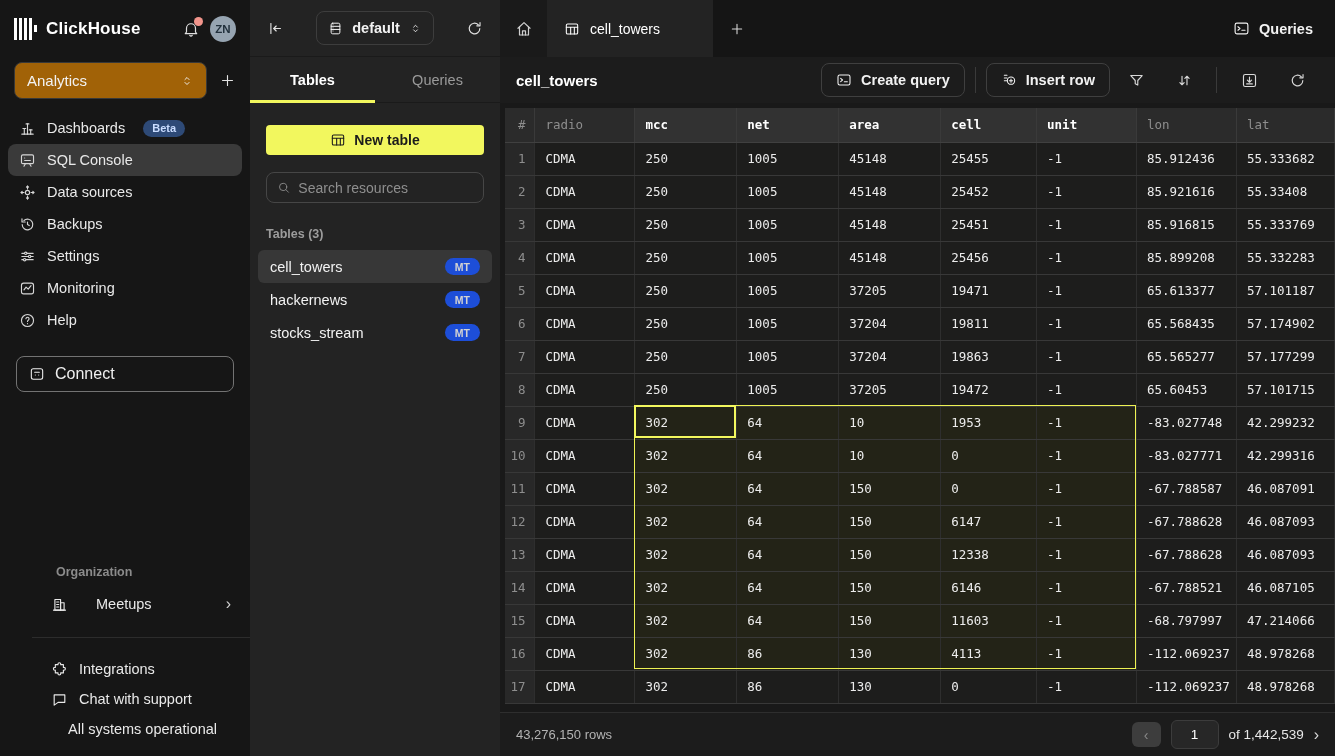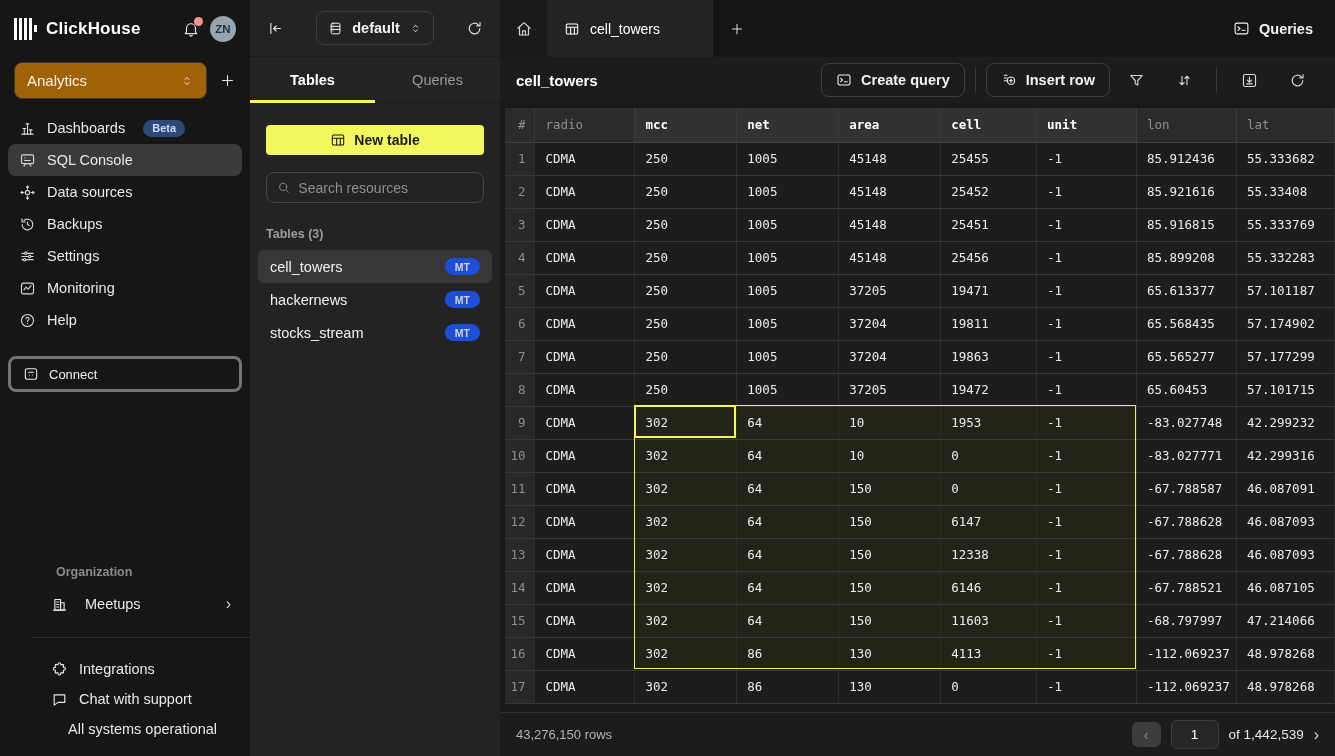--- a/index.html
+++ b/index.html
@@ -24,25 +24,25 @@
   .ws-row { display:flex; align-items:center; gap:12px; margin:5px 14px 0; }
   .ws-select { flex:1; height:37px; background:#a16207; border:1px solid #383838; border-radius:8px; display:flex; align-items:center; justify-content:space-between; padding:0 12px; color:#f2f2f2; font-size:15px; cursor:pointer; }
   .icon-btn { color:#e3e3e3; display:flex; align-items:center; justify-content:center; cursor:pointer; }
 
   .nav { margin:13px 8px 0; }
   .nav-item { height:32px; display:flex; align-items:center; gap:11px; padding:0 11px; border-radius:8px; color:#e9e9e9; font-size:14.5px; cursor:pointer; }
   .nav-item.active { background:#3a3a3a; }
   .nav-item .nico { color:#d6d6d6; display:flex; }
   .badge-beta { margin-left:7px; background:#2e4a77; color:#c9dcff; font-size:11px; font-weight:600; padding:2.5px 9px; border-radius:10px; }
 
-  .connect-btn { margin:20px 8px 0; height:36px; border:3px solid #737373; border-radius:8px; display:flex; align-items:center; gap:10px; padding:0 12px; color:#efefef; font-size:13px; cursor:pointer; }
+  .connect-btn { margin:20px 16px 0; height:36px; border:1px solid #737373; border-radius:8px; display:flex; align-items:center; gap:10px; padding:0 12px; color:#efefef; font-size:16px; cursor:pointer; }
 
   .sb-bottom { margin-top:auto; padding-bottom:12px;padding-left:32px; }
   .org-label { padding:0 24px; color:#8b8b8b; font-size:12.5px; font-weight:700; margin-bottom:9px; }
-  .org-item { height:32px; margin:0 8px; display:flex; align-items:center; gap:17px; padding:0 11px; border-radius:8px; color:#e9e9e9; font-size:14.5px; cursor:pointer;justify-content:space-between; }
+  .org-item { height:32px; margin:0 8px; display:flex; align-items:center; gap:28px; padding:0 11px; border-radius:8px; color:#e9e9e9; font-size:14.5px; cursor:pointer;justify-content:space-between; }
   .org-item .chev { margin-left:auto; color:#cfcfcf; font-size:16px; }
   .sb-divider { border-top:1px solid #2c2c2c; margin:17px 0 16px; }
   .foot-item { height:30px; margin:0 8px; display:flex; align-items:center; gap:11px; padding:0 11px; border-radius:8px; color:#e9e9e9; font-size:14.5px; cursor:pointer; }
   .green-dot { width:9px; height:9px; border-radius:50%; background:#6fe7a1; margin:0 3px; }
 
   
   .explorer { width:250px; background:#232323; display:flex; flex-direction:column; flex-shrink:0; }
   .ex-top { height:57px; display:flex; align-items:center; padding:0 17px; border-bottom:1px solid #1a1a1a; justify-content:space-between; }
   .db-select { height:34px; border:1px solid #3d3d3d; border-radius:8px; display:flex; align-items:center; gap:9px; padding:0 11px; color:#f2f2f2; font-size:14.5px; font-weight:600; cursor:pointer; }
   .ex-tabs { height:46px; display:flex; position:relative; border-bottom:1px solid #1a1a1a; }

